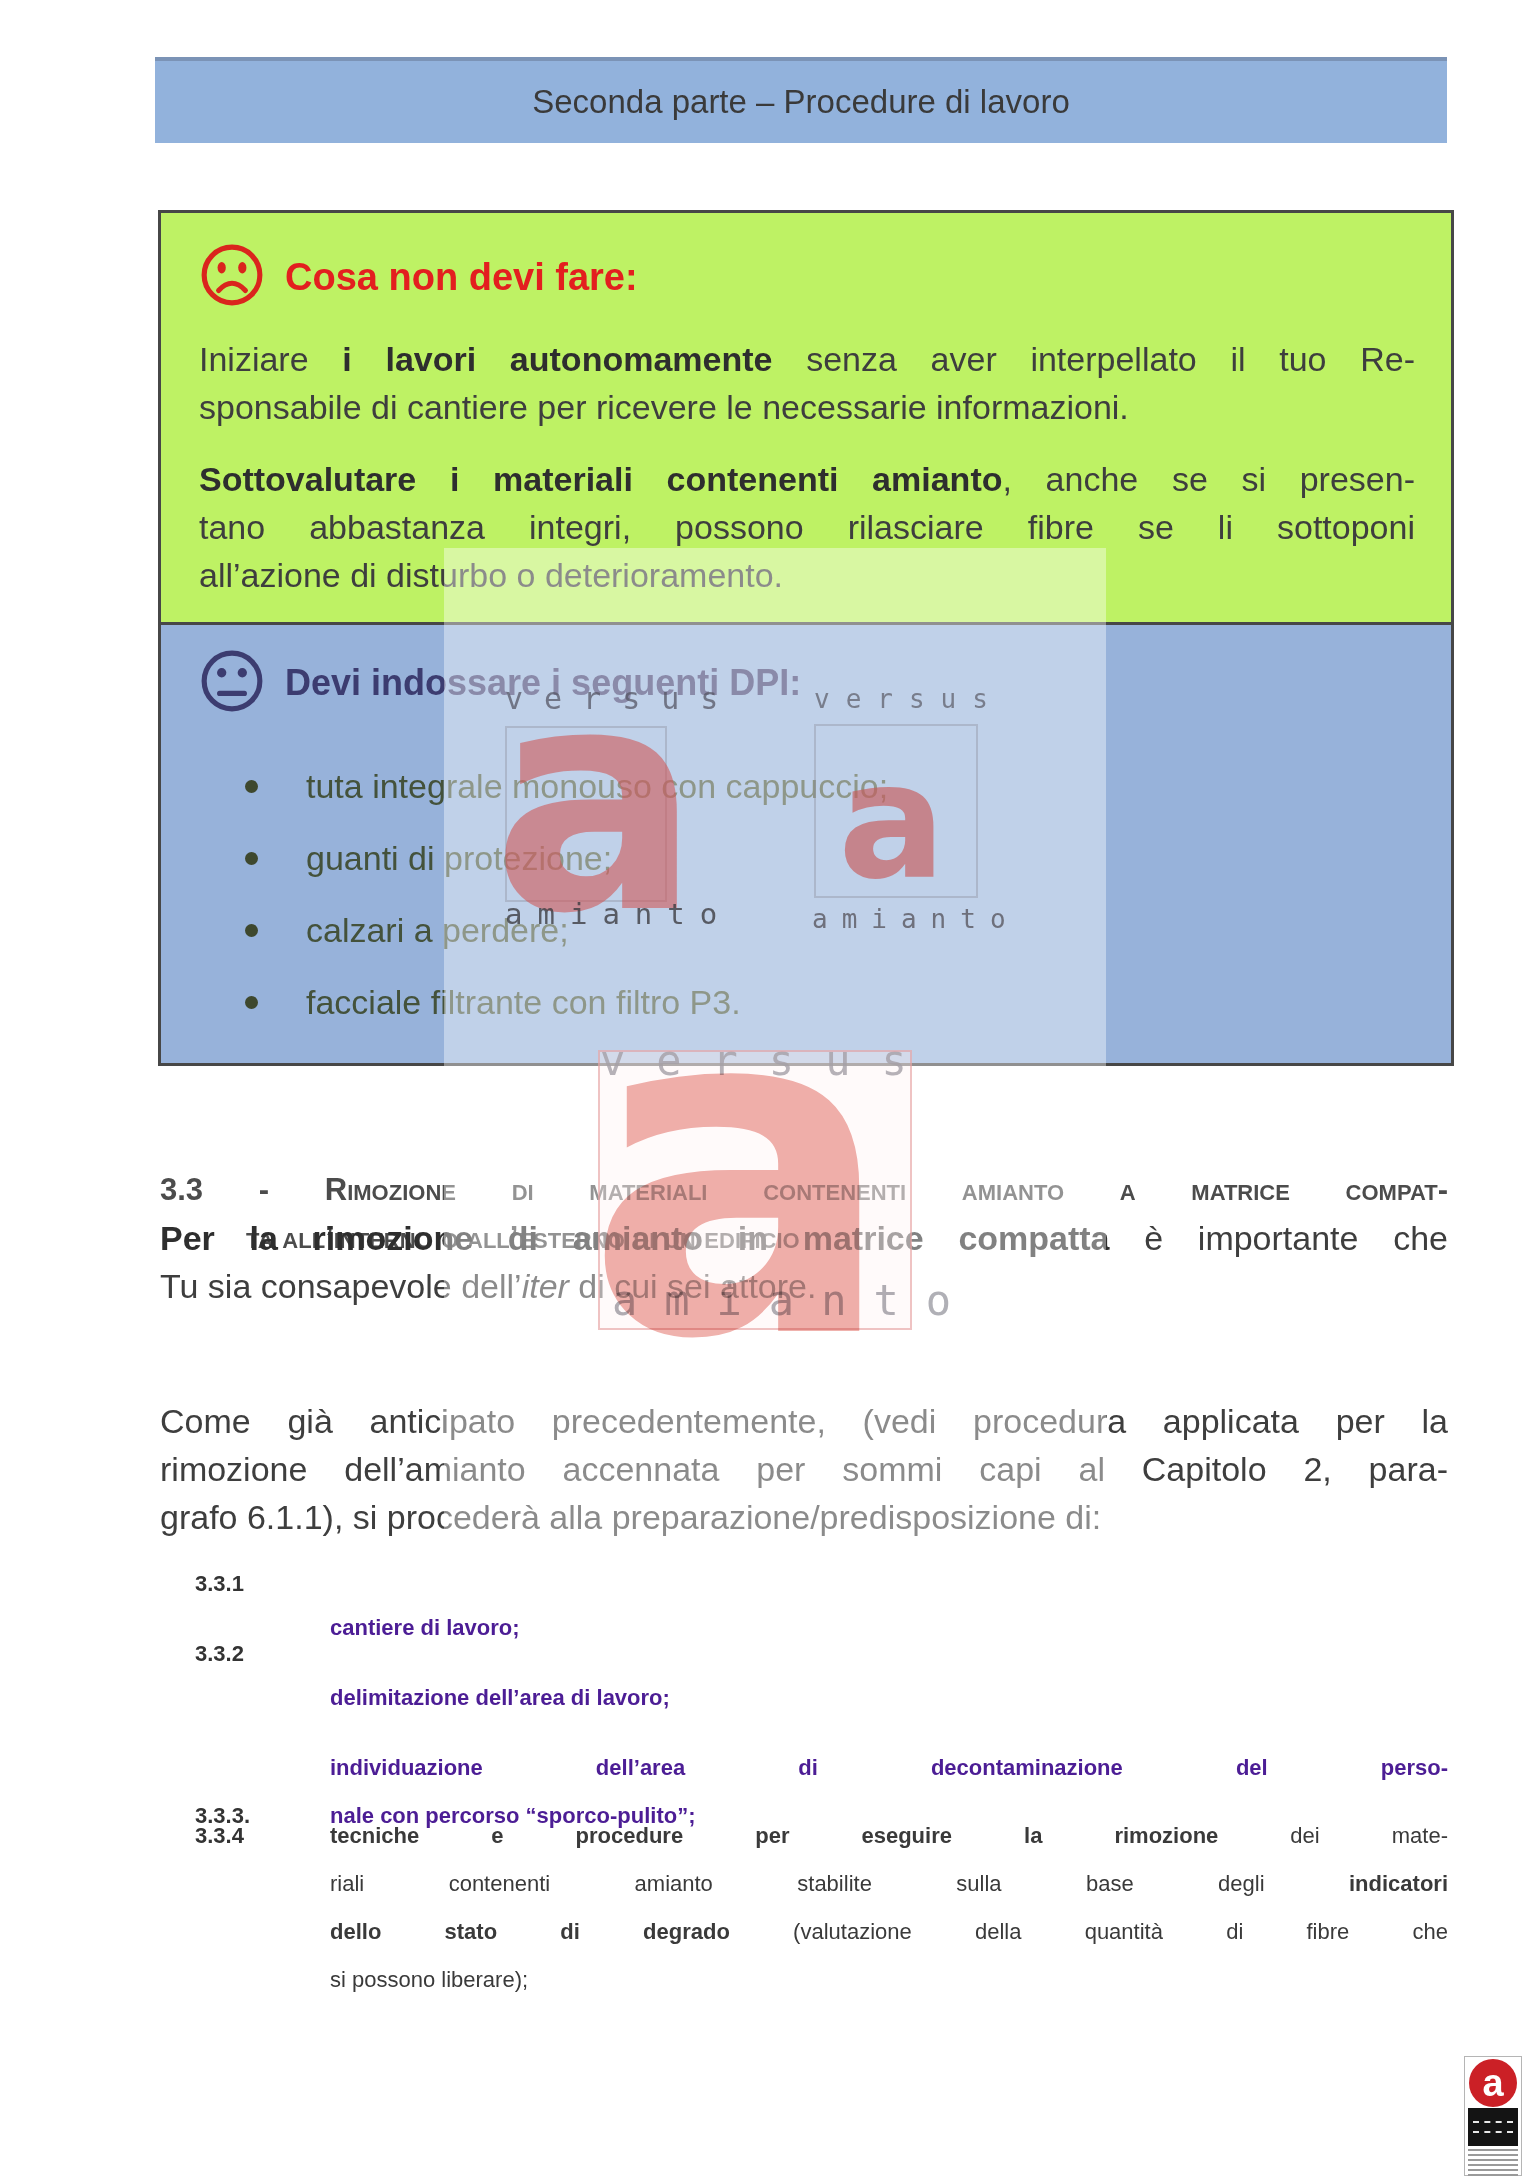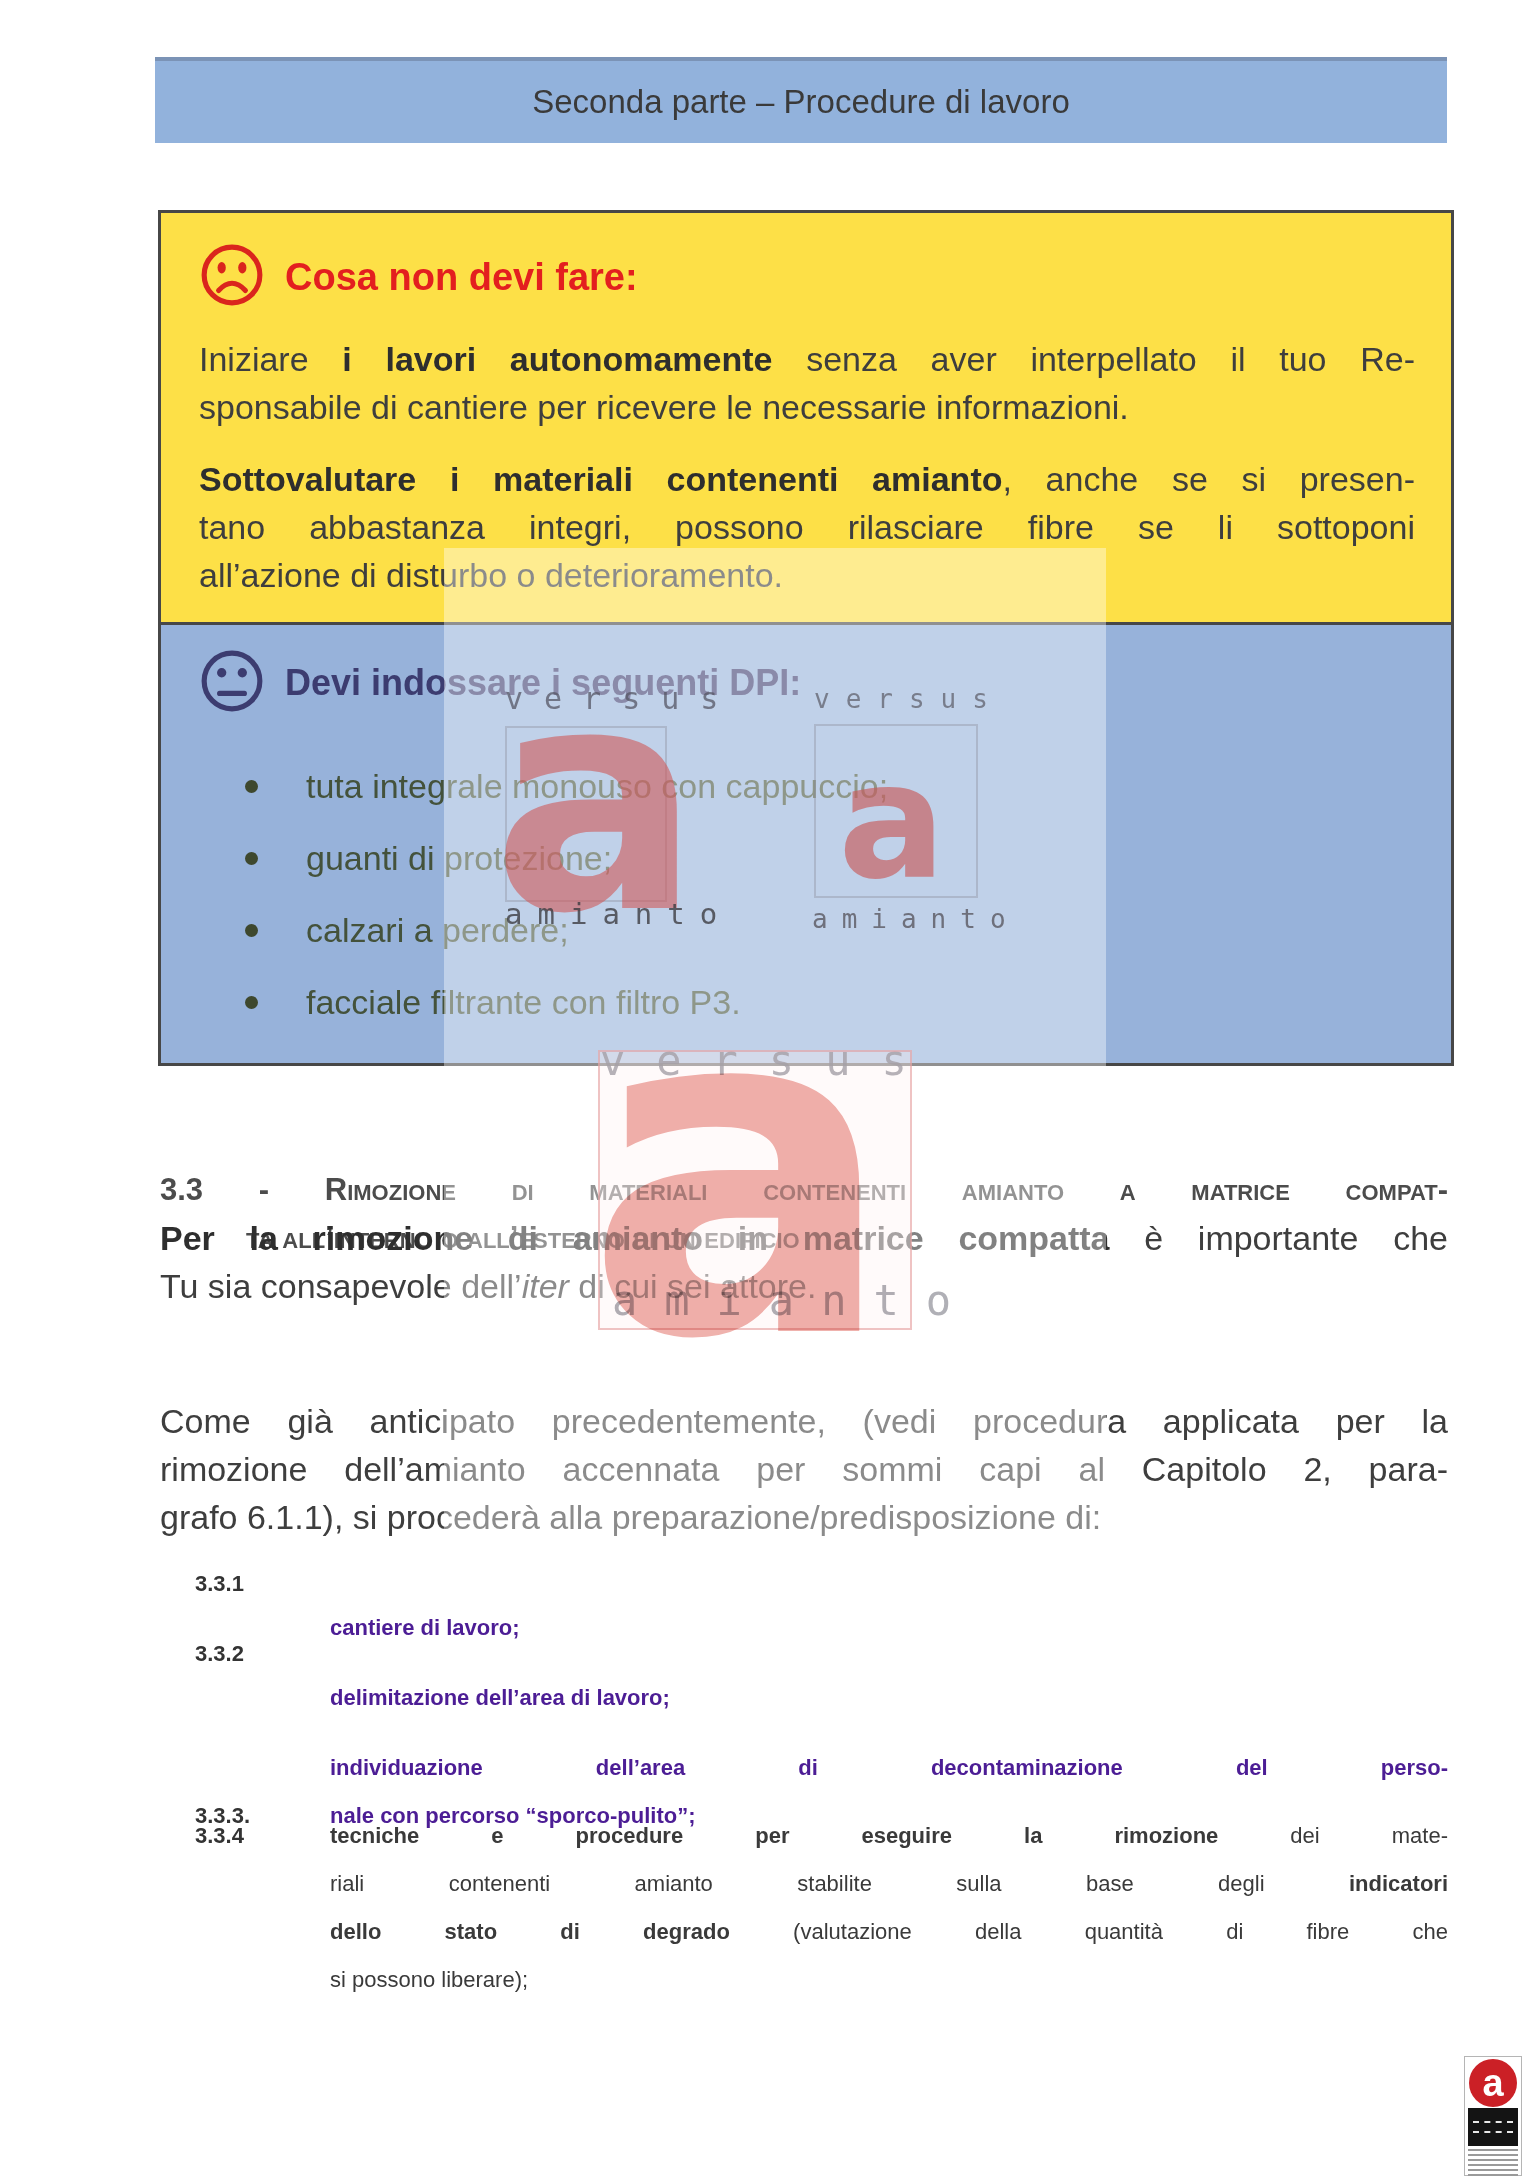--- a/index.html
+++ b/index.html
@@ -7,21 +7,21 @@
         font-family:"Liberation Sans", sans-serif;overflow:hidden;}
 
   
   .topbar{position:absolute;left:155px;top:57px;width:1292px;height:86px;
           background:#92b2dc;border-top:4px solid #7b93b6;box-sizing:border-box;
           display:flex;align-items:center;justify-content:center;
           font-size:33px;color:#3a3a3a;}
 
   
   .ybox{position:absolute;left:158px;top:210px;width:1296px;height:488px;
-        background:#fde047;border:3px solid #474747;border-bottom:none;
+        background:#bef264;border:3px solid #474747;border-bottom:none;
         box-sizing:border-box;padding:28px 36px 0 38px;}
   .box-title-row{display:flex;align-items:center;gap:20px;height:72px;}
   .ybox .box-title{font-size:38px;font-weight:bold;color:#e31f1f;}
 
   .para{font-size:34px;line-height:48px;color:#3e3e3e;}
   .para b{color:#2e2e2e;}
   .jl{text-align:justify;text-align-last:justify;}
   .p1{margin-top:22px;}
   .p2{margin-top:24px;}
 

